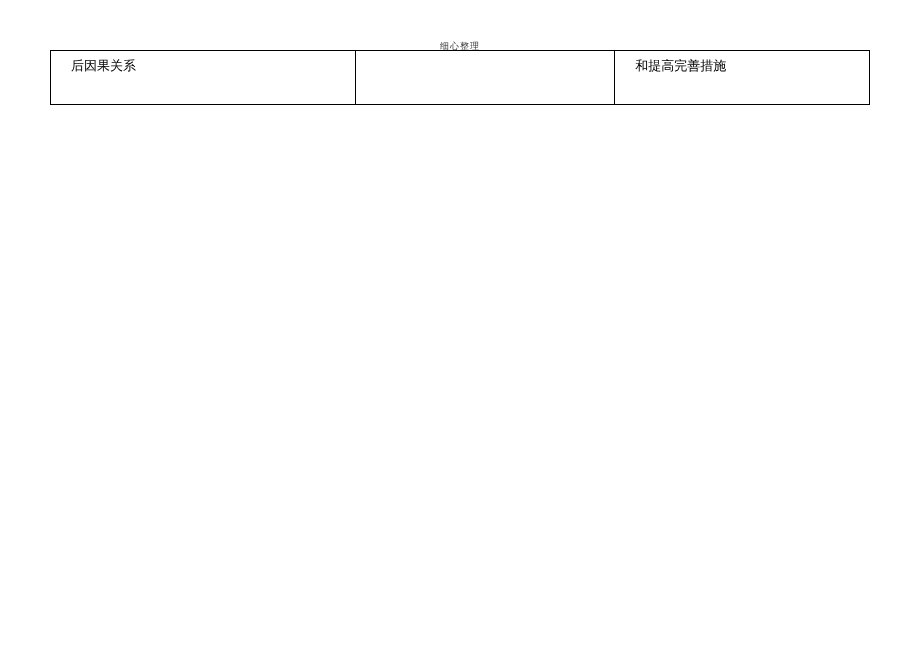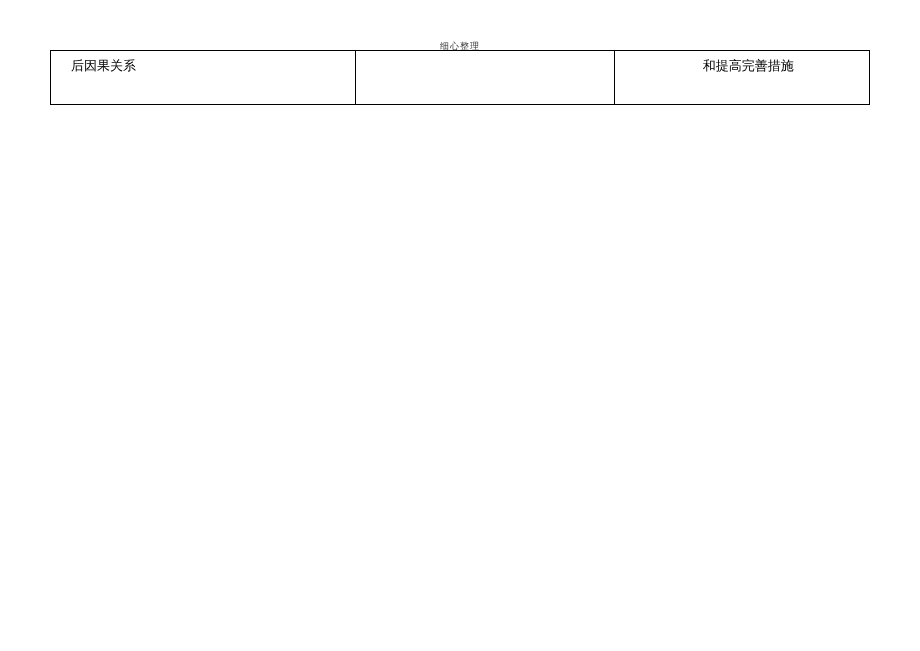--- a/index.html
+++ b/index.html
@@ -44,21 +44,20 @@
       color: #000;
     }
     .col1 {
       width: 305px;
     }
     .col2 {
       width: 260px;
     }
     .col3 {
       width: 255px;
-      text-align: center;
     }
     .cell-text {
       padding-left: 12px;
       padding-top: 2px;
     }
   </style>
 </head>
 <body>
 
 <div class="header-text">细心整理</div>

